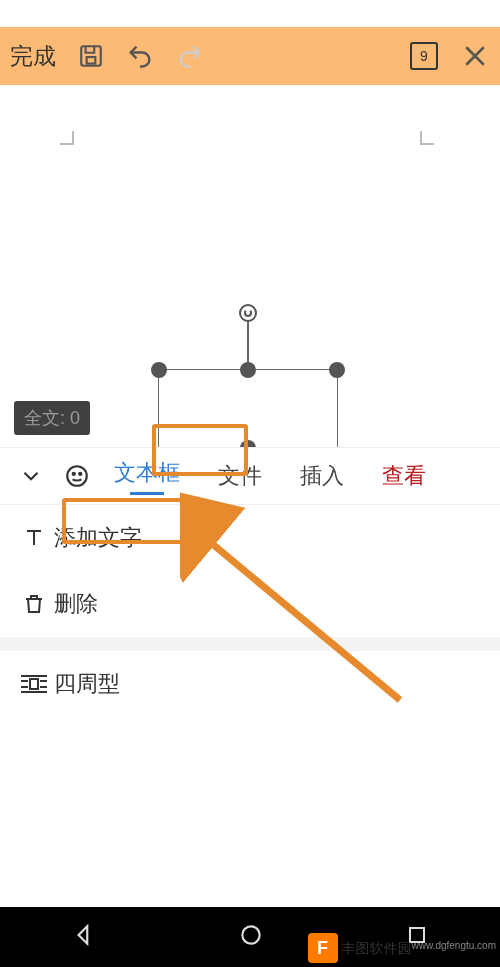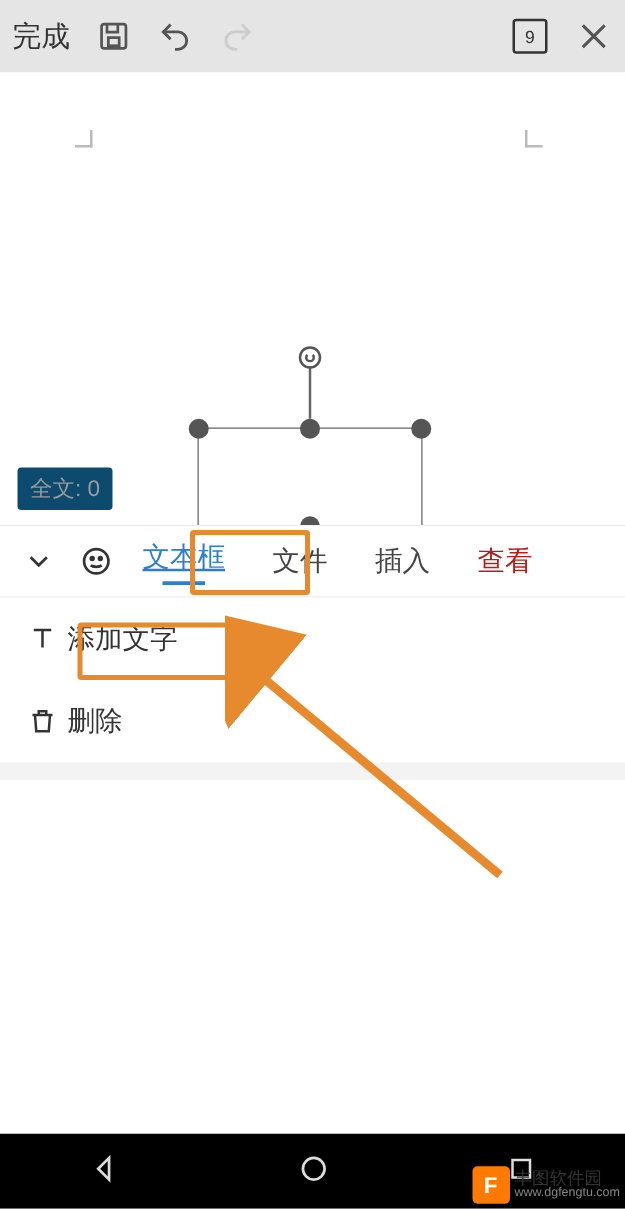--- a/index.html
+++ b/index.html
@@ -11,21 +11,22 @@
     overflow: hidden;
     position: relative;
   }
 
   
   .topbar {
     height: 58px;
     display: flex;
     align-items: center;
     padding: 0 10px;
-    background: #e5e5e5;
+    background: #fdba74;
+    margin-top: 27px;
   }
   .topbar-left { display: flex; align-items: center; gap: 22px; flex: 1; }
   .topbar-right { display: flex; align-items: center; gap: 22px; }
   .done-btn { font-size: 23px; color: #333; }
   .top-icon { color: #555; display: inline-flex; }
   .redo-disabled { color: #ccc; }
 
   .page-badge {
     width: 28px; height: 28px;
     border: 2px solid #333;
@@ -79,42 +80,42 @@
     border: 2px solid #555; border-radius: 50%;
     background:#fff;
   }
   .rotate-handle::after{
     content:""; position:absolute; inset:3px; border:2px solid #555; border-top-color:transparent; border-radius:50%;
   }
 
   .wc-badge {
     position: absolute;
     left: 14px; bottom: 12px;
-    background: #0c4a6e;
+    background: #404040;
     color: #9a9a9a;
     font-size: 18px;
     padding: 5px 10px;
     border-radius: 3px;
     margin-top: 24px;
   }
 
   
   .tabsbar {
     position: relative;
     height: 58px;
     border-top: 1px solid #eee;
     border-bottom: 1px solid #eee;
     display: flex;
     align-items: center;
     background: #fff;
   }
   .tabs-left { display:flex; align-items:center; gap: 20px; padding-left: 18px; }
   .tabs-scroll { display:flex; align-items:center; gap: 38px; margin-left: 24px; font-size: 22px; color:#444; }
   .tab { white-space: nowrap; }
-  .tab.active { color: #2f7dd1; text-decoration: underline; }
+  .tab.active { color: #2f7dd1; }
   .tab.active::after{
     content:""; display:block; height:3px; background:#2f7dd1; width:34px; margin:4px auto 0;
   }
   .tab.faded { color:#b91c1c; }
 
   .highlight-box {
     border: 4px solid #e78a2e;
     border-radius: 3px;
     position: absolute;
     pointer-events: none;
@@ -166,21 +167,21 @@
     color:#333;
     background: rgba(255,255,255,0.0);
   }
   .wm-logo {
     width: 30px; height: 30px;
     background: #ff7a00;
     border-radius: 4px;
     display:flex; align-items:center; justify-content:center;
     color:#fff; font-weight:bold; font-size:18px;
   }
-  .wm-text { display:flex; flex-direction:column; line-height:1.05; }
+  .wm-text { display:flex; flex-direction:row; line-height:1.05; }
   .wm-text span:last-child{ font-size:10px; color:#888; }
 </style>
 </head>
 <body>
 
 <div class="topbar">
   <div class="topbar-left">
     <span class="done-btn">完成</span>
     <span class="top-icon">
       <svg width="26" height="26" viewBox="0 0 24 24" fill="none" stroke="currentColor" stroke-width="2">
@@ -267,20 +268,29 @@
           <path d="M4 7h16M9 7V4h6v3M6 7l1 13h10l1-13"></path>
         </svg>
     </span>
     <span>删除</span>
   </div>
 </div>
 
 <div class="menu-sep"></div>
 
 <div class="menu">
+  <div class="menu-item">
+    <span class="mi-icon">
+      <svg width="26" height="22" viewBox="0 0 26 22" stroke="#333" stroke-width="2" fill="none">
+          <path d="M0 3h26M0 8h7M19 8h7M0 14h7M19 14h7M0 19h26"></path>
+          <rect x="9" y="6" width="8" height="10"></rect>
+        </svg>
+    </span>
+    <span>四周型</span>
+  </div>
 </div>
 
 <span class="highlight-box hl-tab"></span>
 <span class="highlight-box hl-add"></span>
 
 <svg class="arrow-svg" viewBox="0 0 240 230">
   <defs>
     <marker id="ah" markerWidth="14" markerHeight="14" refX="3" refY="7" orient="auto">
       <polygon points="0,0 14,7 0,14" fill="#e78a2e"></polygon>
     </marker>

